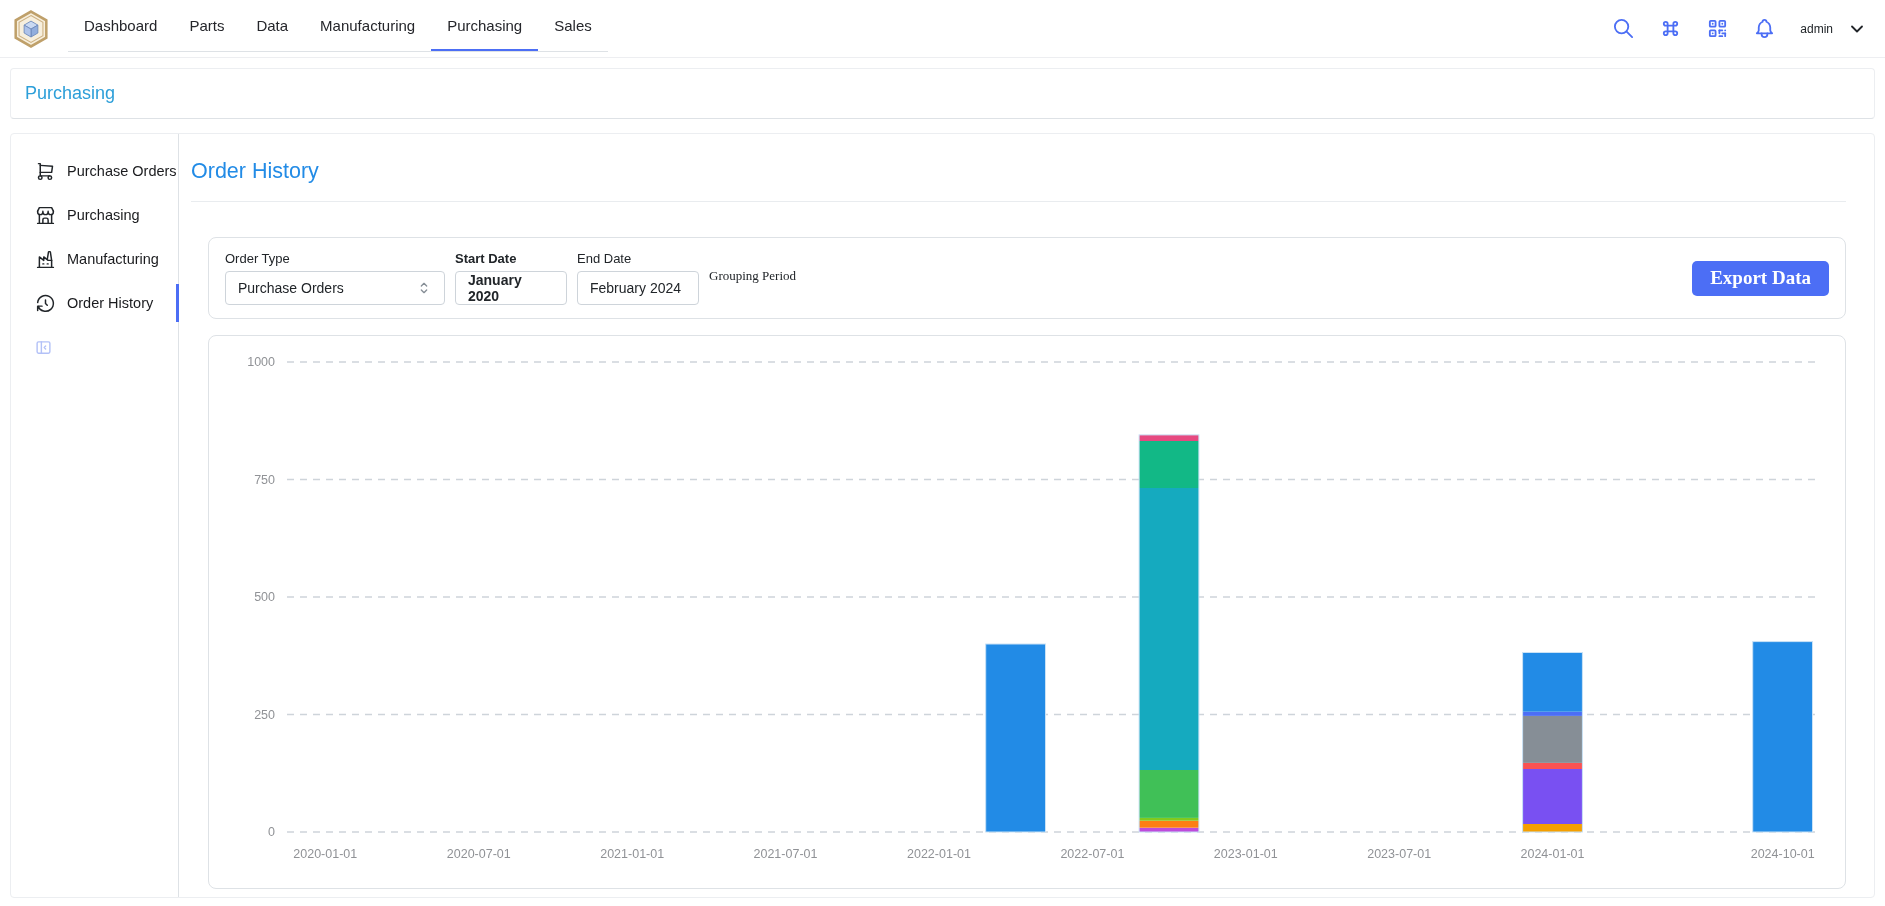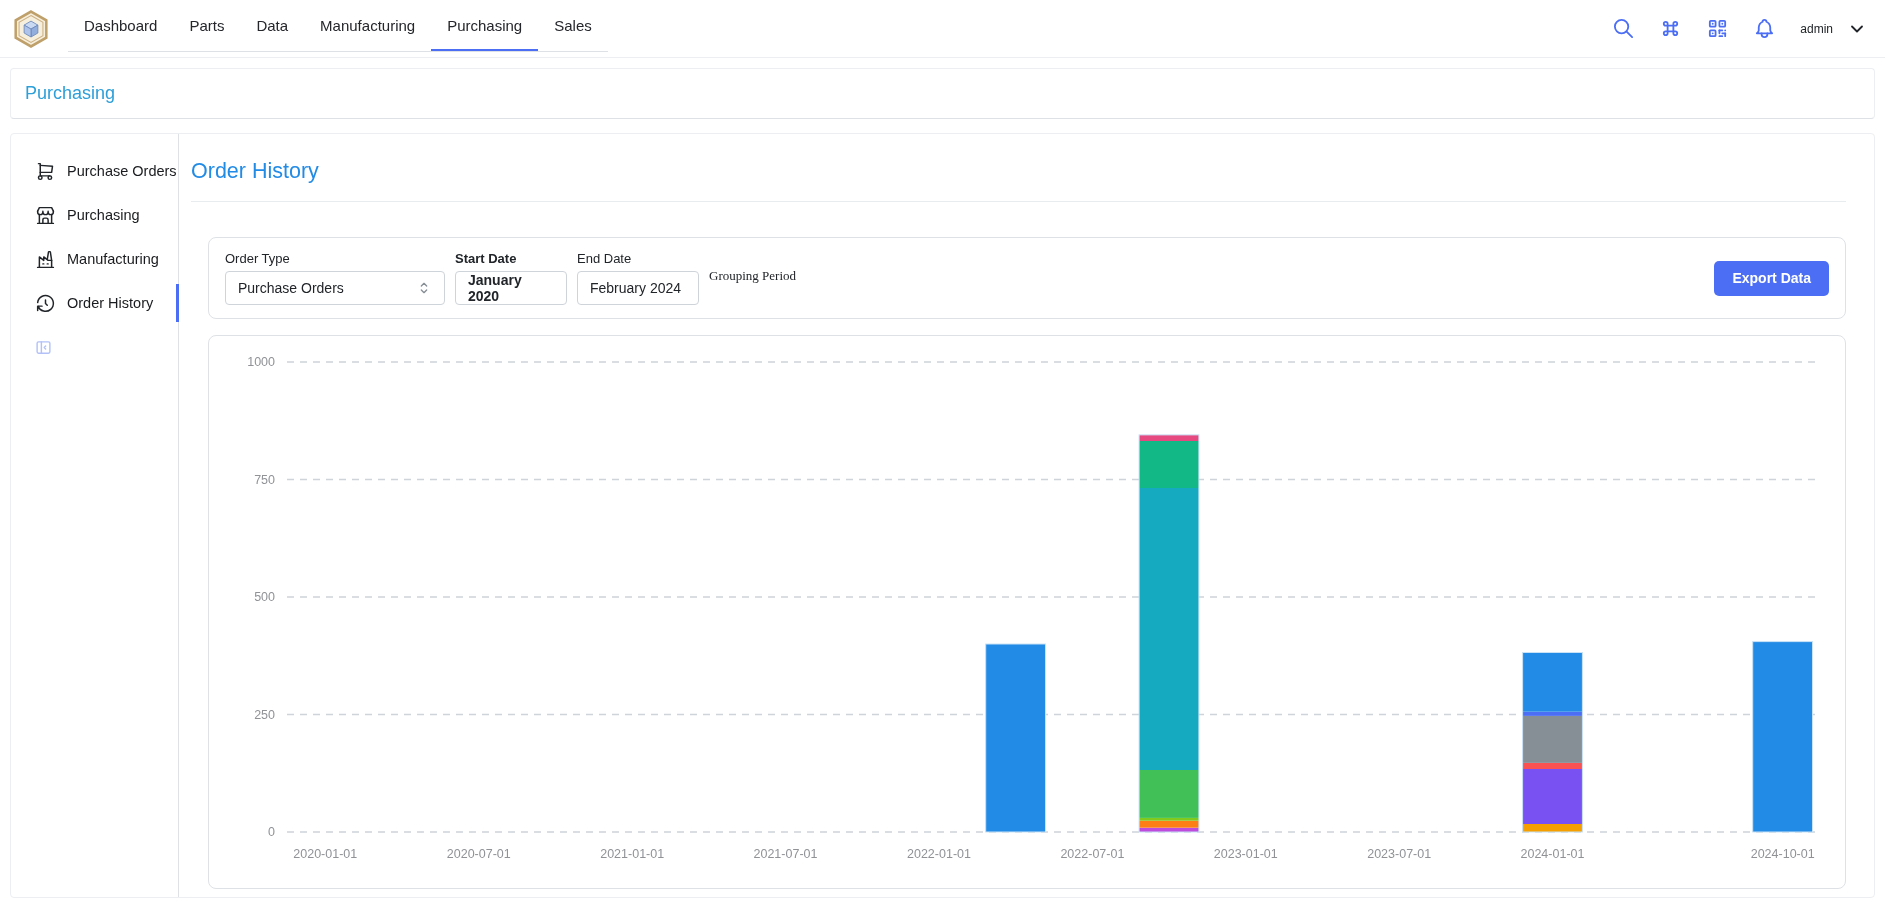--- a/index.html
+++ b/index.html
@@ -48,22 +48,22 @@
   .filter-card { margin:35px 0 0 17px; height:82px; border:1px solid #dee2e6; border-radius:8px;
     padding:12px 16px; display:flex; gap:10px; align-items:center; }
   .field { display:flex; flex-direction:column; }
   .field label { font-size:13px; color:#212529; margin-bottom:5px; }
   .control { height:34px; border:1px solid #ced4da; border-radius:4px; background:#fff;
     font-size:14px; color:#212529; display:flex; align-items:center; padding:0 12px; cursor:pointer; }
   .control.focused { border:1.5px solid #4c6ef5; }
   .control .grow { flex:1; }
   .selector-icon { width:16px; height:16px; color:#868e96; margin-left:8px; flex:0 0 auto; }
   .export-btn { margin-left:auto; align-self:center; height:35px; padding:0 18px;
-    background:#4c6ef5; color:#fff; font-size:14px; font-weight:600; border:none;
-    border-radius:5px; cursor:pointer; font-family:Liberation Sans, sans-serif; }
+    background:#4c6ef5; color:#fff; font-size:19px; font-weight:600; border:none;
+    border-radius:5px; cursor:pointer; font-family:Liberation Serif, serif; }
 
   
   .chart-card { margin:16px 0 0 17px; height:554px; border:1px solid #dee2e6; border-radius:8px;
     overflow:hidden; }
   .chart-card svg { display:block; }
 </style>
 </head>
 <body>
 
 <header class="navbar">

